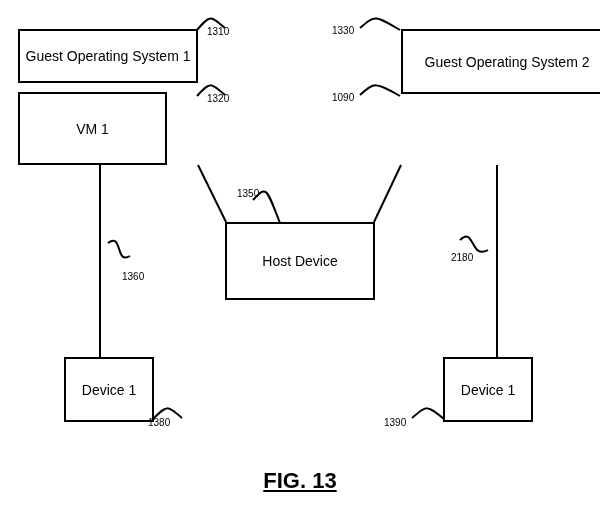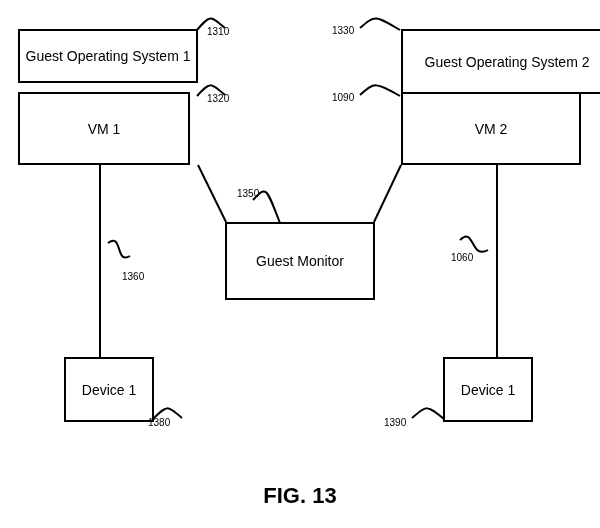--- a/index.html
+++ b/index.html
@@ -60,33 +60,30 @@
   }
 </style>
 </head>
 <body>
 
 <div class="stage">
 
   <div class="box" style="left:18px; top:29px; width:180px; height:54px;">
     <span class="label">Guest Operating System 1</span>
   </div>
-  <div class="box" style="left:18px; top:92px; width:172px; height:73px;">
+  <div class="box" style="left:18px; top:92px; width:149px; height:73px;">
     <span class="label">VM 1</span>
   </div>
 
   <div class="box" style="left:401px; top:29px; width:212px; height:65px;">
     <span class="label">Guest Operating System 2</span>
   </div>
-  <div class="box" style="left:401px; top:92px; width:180px; height:73px;">
-    <span class="label">VM 2</span>
-  </div>
 
   <div class="box" style="left:225px; top:222px; width:150px; height:78px;">
-    <span class="label">Guest Monitor</span>
+    <span class="label">Host Device</span>
   </div>
 
   <div class="box" style="left:64px; top:357px; width:90px; height:65px;">
     <span class="label">Device 1</span>
   </div>
 
   <div class="box" style="left:443px; top:357px; width:90px; height:65px;">
     <span class="label">Device 1</span>
   </div>
 
@@ -118,19 +115,19 @@
 
     <path d="M 412,418 C 427,405 427,405 444,419"></path>
   </svg>
 
   <span class="ref" style="left:207px; top:26px;">1310</span>
   <span class="ref" style="left:332px; top:25px;">1330</span>
   <span class="ref" style="left:207px; top:93px;">1320</span>
   <span class="ref" style="left:332px; top:92px;">1090</span>
   <span class="ref" style="left:237px; top:188px;">1350</span>
   <span class="ref" style="left:122px; top:260px;margin-top:11px;">1360</span>
-  <span class="ref" style="left:451px; top:252px;">1060</span>
+  <span class="ref" style="left:451px; top:252px;">2180</span>
   <span class="ref" style="left:148px; top:417px;">1380</span>
   <span class="ref" style="left:384px; top:417px;">1390</span>
 
-  <div class="fig" style="top:483px;">FIG. 13</div>
+  <div class="fig" style="top:468px;text-decoration:underline;">FIG. 13</div>
 
 </div>
 
 </body></html>

